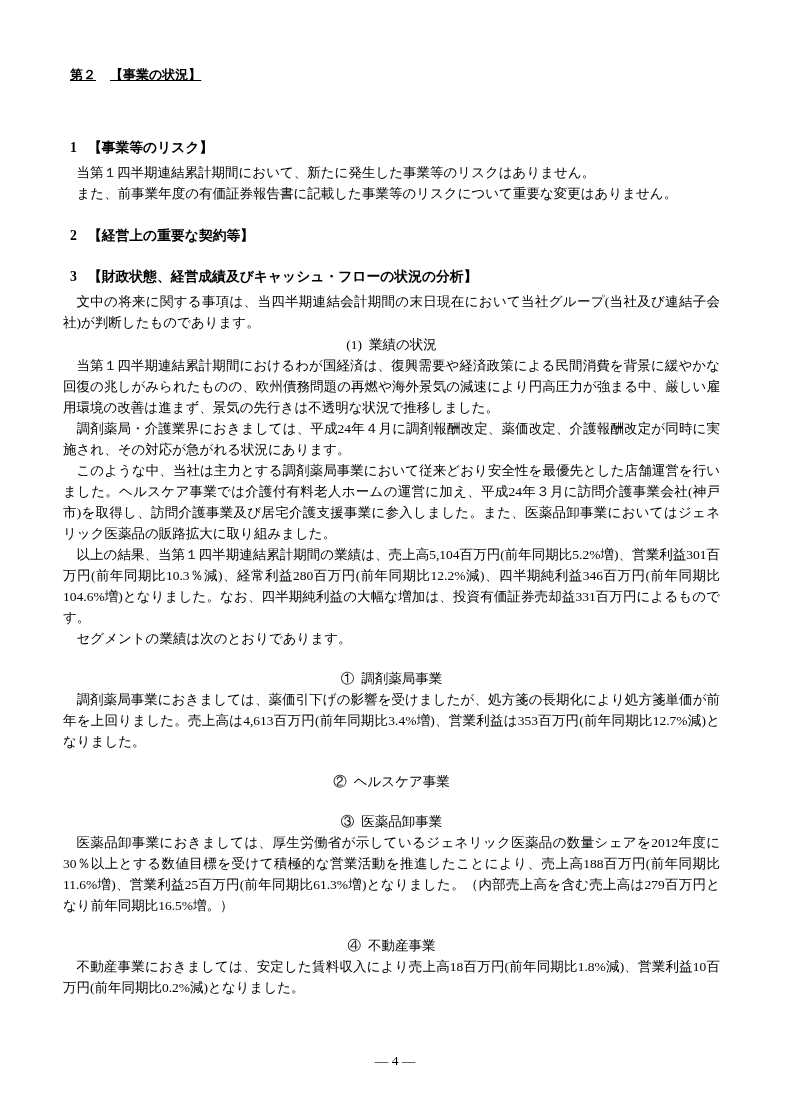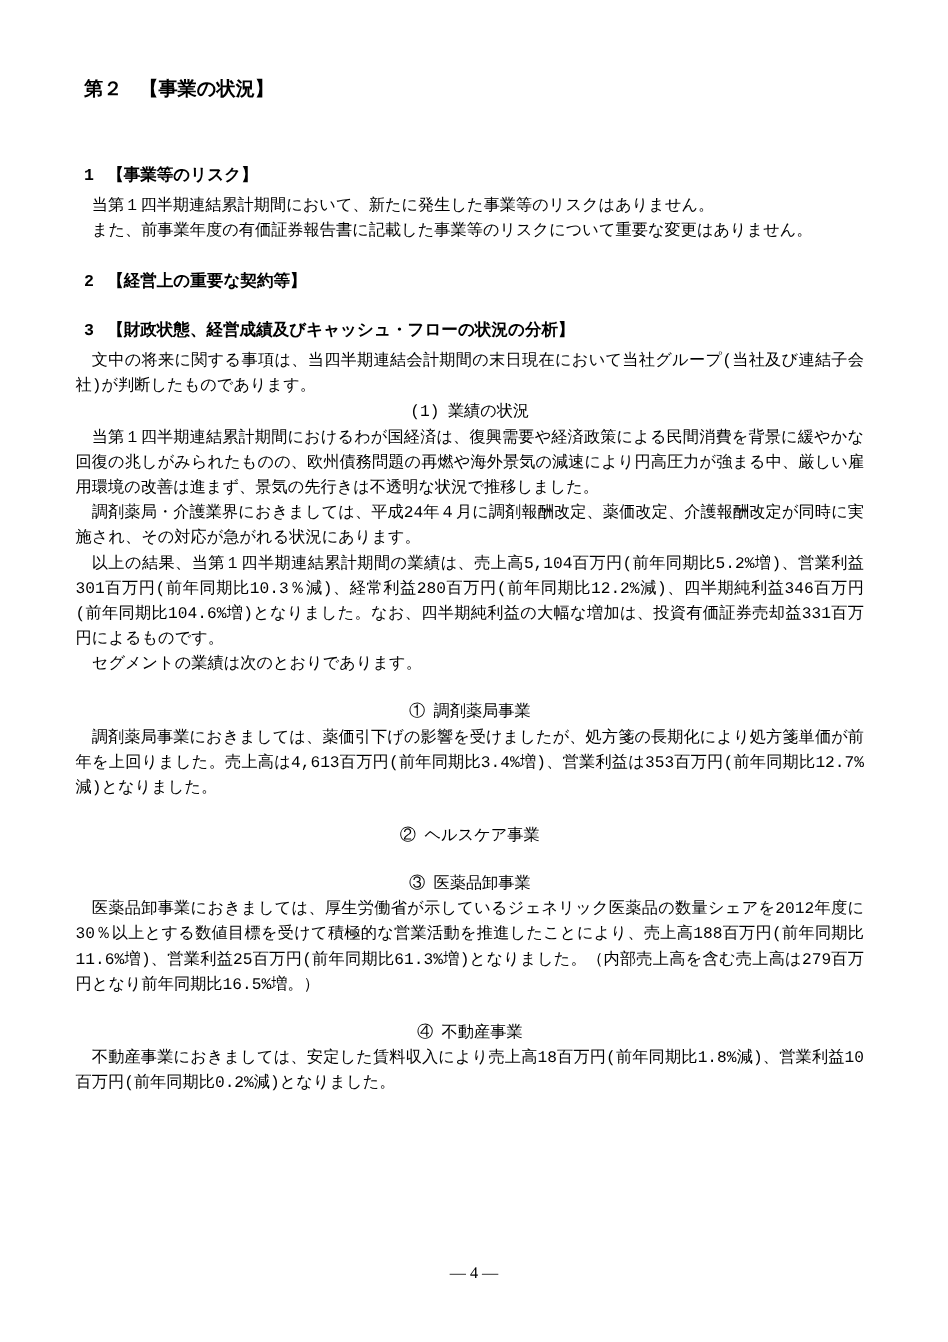--- a/index.html
+++ b/index.html
@@ -9,25 +9,26 @@
     position: relative; overflow: hidden;
     font-family: "Liberation Serif", "DejaVu Serif", serif;
     color: #000000;
     -webkit-font-smoothing: antialiased;
   }
   .page {
     position: absolute; inset: 0;
     padding: 62px 70px 0 63px;
   }
   .doc-title {
-    font-size: 16px; line-height: 26px; font-weight: bold;
+    font-size: 13px; line-height: 26px; font-weight: bold;
     margin: 0 0 50px 7px;
+    text-decoration: underline;
   }
   .doc-title .num { margin-right: 14px; }
-  section { margin: 0 0 22px 0; font-family: Liberation Mono, monospace; }
+  section { margin: 0 0 22px 0; }
   .sec-heading {
     font-size: 13.8px; line-height: 19px; font-weight: bold;
     margin: 0 0 5px 7px;
   }
   .sec-heading .num { display: inline-block; margin-right: 11px; }
   p.body {
     margin: 0; font-size: 13.5px; line-height: 21px;
     text-indent: 1em; text-align: justify;
   }
   p.label {
@@ -61,20 +62,21 @@
 
   <section>
     <h2 class="sec-heading"><span class="num">3</span><span>【財政状態、経営成績及びキャッシュ・フローの状況の分析】</span></h2>
     <p class="body">文中の将来に関する事項は、当四半期連結会計期間の末日現在において当社グループ(当社及び連結子会社)が判断したものであります。</p>
 
     <div class="subsection">
       <p class="label"><span class="sub-label-num">(1)</span><span>業績の状況</span></p>
 
       <p class="body">当第１四半期連結累計期間におけるわが国経済は、復興需要や経済政策による民間消費を背景に緩やかな回復の兆しがみられたものの、欧州債務問題の再燃や海外景気の減速により円高圧力が強まる中、厳しい雇用環境の改善は進まず、景気の先行きは不透明な状況で推移しました。</p>
       <p class="body">調剤薬局・介護業界におきましては、平成24年４月に調剤報酬改定、薬価改定、介護報酬改定が同時に実施され、その対応が急がれる状況にあります。</p>
+      <p class="body">このような中、当社は主力とする調剤薬局事業において従来どおり安全性を最優先とした店舗運営を行いました。ヘルスケア事業では介護付有料老人ホームの運営に加え、平成24年３月に訪問介護事業会社(神戸市)を取得し、訪問介護事業及び居宅介護支援事業に参入しました。また、医薬品卸事業においてはジェネリック医薬品の販路拡大に取り組みました。</p>
       <p class="body">以上の結果、当第１四半期連結累計期間の業績は、売上高5,104百万円(前年同期比5.2%増)、営業利益301百万円(前年同期比10.3％減)、経常利益280百万円(前年同期比12.2%減)、四半期純利益346百万円(前年同期比104.6%増)となりました。なお、四半期純利益の大幅な増加は、投資有価証券売却益331百万円によるものです。</p>
       <p class="body">セグメントの業績は次のとおりであります。</p>
 
       <div class="seg">
         <p class="label"><span class="marker">①</span><span>調剤薬局事業</span></p>
         <p class="body">調剤薬局事業におきましては、薬価引下げの影響を受けましたが、処方箋の長期化により処方箋単価が前年を上回りました。売上高は4,613百万円(前年同期比3.4%増)、営業利益は353百万円(前年同期比12.7%減)となりました。</p>
       </div>
 
       <div class="seg">
         <p class="label"><span class="marker">②</span><span>ヘルスケア事業</span></p>

